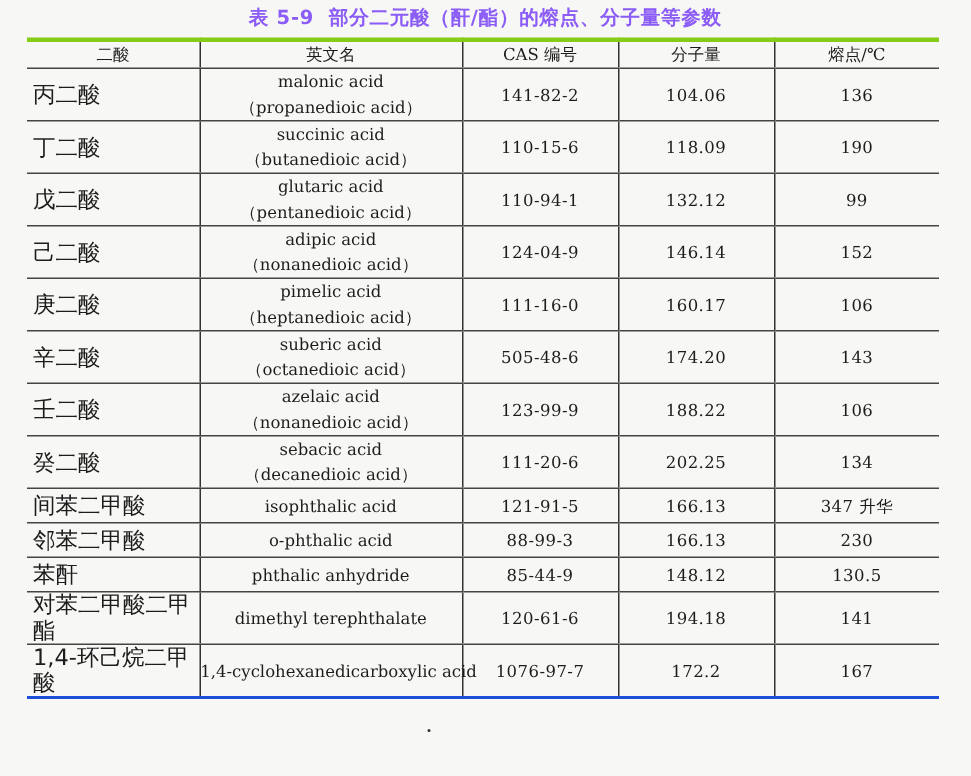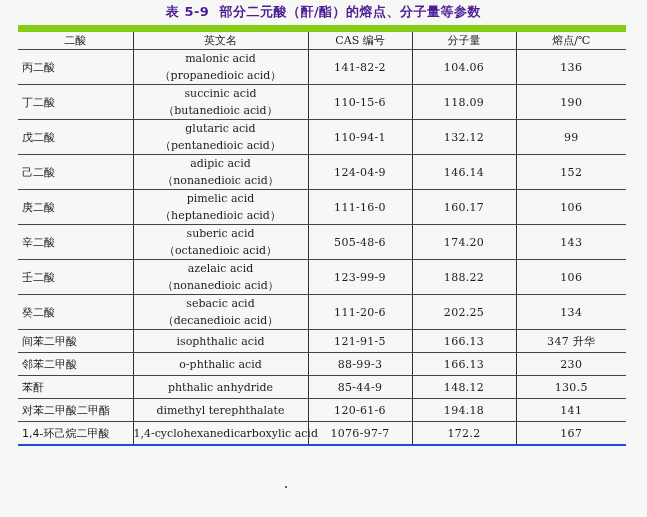--- a/index.html
+++ b/index.html
@@ -7,45 +7,45 @@
       width: 647px; height: 517px; overflow: hidden;
       background: #f7f7f5;
       font-family: "DejaVu Serif", "Liberation Serif", serif;
       color: #1c1c1c;
       position: relative;
     }
     .page-title {
       position: absolute; top: 3px; left: 0; width: 647px;
       text-align: center; font-size: 13px; font-weight: bold;
       font-family: "DejaVu Sans", sans-serif; letter-spacing: 0.5px;
-      color: #4c1d95;
+      color: #8b5cf6;
     }
     .page-title .num { margin-right: 10px; }
     table.data-table {
       position: absolute; top: 25px; left: 18px;
       width: 608px; border-collapse: collapse; table-layout: fixed;
       font-size: 11px;
     }
     table.data-table col.c0 { width: 115px; }
     table.data-table col.c1 { width: 175px; }
     table.data-table col.c2 { width: 104px; }
     table.data-table col.c3 { width: 104px; }
     table.data-table col.c4 { width: 110px; }
-    thead tr { border-top: 7px solid #84cc16; }
+    thead tr { border-top: 3px solid #84cc16; }
     tbody tr:last-child { border-bottom: 2px solid #1d4ed8; }
     th, td {
       border-bottom: 1px solid #444; padding: 0;
       vertical-align: middle; text-align: center;
       line-height: 17px;
     }
     th { height: 16px; font-weight: normal; font-size: 11px; }
     th + th, td + td { border-left: 1px solid #333; }
     td.name-cn {
       text-align: left; padding-left: 4px;
-      font-family: "DejaVu Sans", sans-serif; font-size: 11px;
+      font-family: "DejaVu Sans", sans-serif; font-size: 15px;
     }
     tr.two-line td { height: 34px; }
     tr.one-line td { height: 22px; }
     .en-line { display: block; white-space: nowrap; text-align: center; }
     .mono-num { font-family: "DejaVu Serif", serif; letter-spacing: 0.3px; }
     .speck {
       position: absolute; left: 285px; top: 486px;
       width: 2px; height: 2px; background: #333; border-radius: 1px;
     }
   </style>

